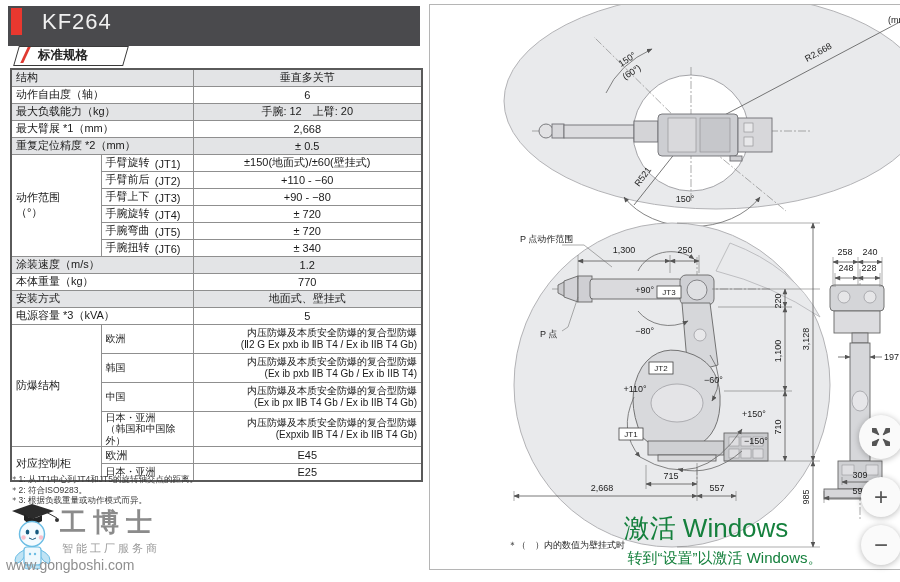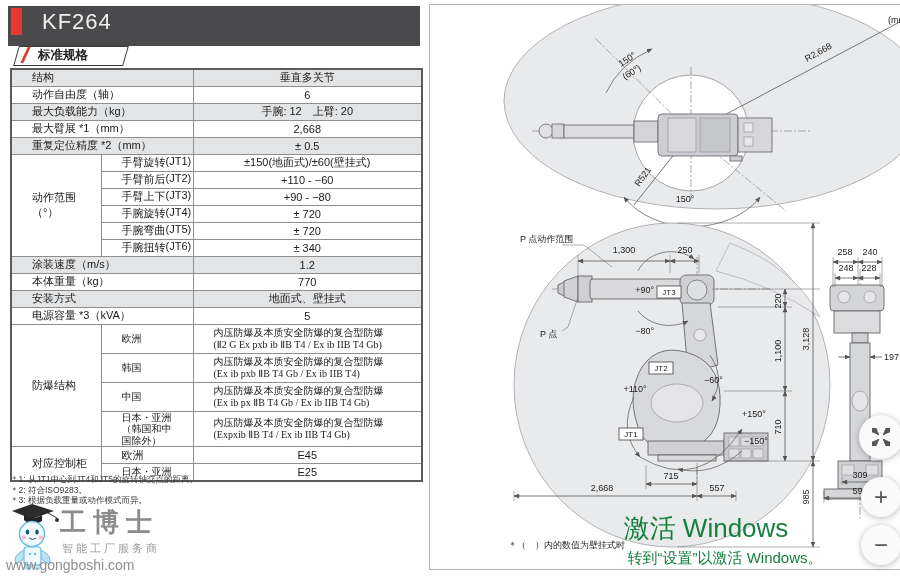--- a/index.html
+++ b/index.html
@@ -13,28 +13,28 @@
   
   #spec-tab{left:12px;top:46px;width:116px;height:35px;}
   #spec-tab .box{position:absolute;left:4px;top:0;width:108px;height:18px;border:1px solid #3a3a3a;
     transform:skewX(-16deg);background:#fff;}
   #spec-tab .slash{position:absolute;left:12px;top:1px;width:3px;height:16px;background:#e03a31;
     transform:skewX(-25deg);}
   #spec-tab .lbl{position:absolute;left:26px;top:1px;font-size:12.5px;font-weight:bold;color:#222;}
   
   #spec-table{left:10px;top:68px;}
   table{border-collapse:collapse;table-layout:fixed;width:411px;border:2px solid #5a5a5a;}
-  td{border:1px solid #8f8f8f;font-size:11px;color:#1a1a1a;padding:0 20px;vertical-align:middle;
+  td{border:1px solid #8f8f8f;font-size:11px;color:#1a1a1a;padding:0 4px;vertical-align:middle;
     overflow:hidden;white-space:nowrap;}
   tr.h17{height:17px;} tr.h29{height:29px;}
   .shade{background:#e3e4e6;}
   .val{text-align:center;}
-  .val2{text-align:left;font-size:10px;white-space:normal;line-height:1.2;font-family:Liberation Serif, serif;}
+  .val2{text-align:right;font-size:10px;white-space:normal;line-height:1.2;}
   .grp{background:#fff;}
-  .jtrow{display:flex;justify-content:space-between;padding-right:8px;}
+  .jtrow{display:flex;justify-content:space-between;padding-right:8px;align-items:flex-end;}
   .sm{font-size:10px;white-space:normal;line-height:1.15;}
   
   #footnotes{left:10px;top:474px;font-size:8.5px;color:#3a3a3a;line-height:10.5px;}
   #logo-name{left:60px;top:505px;font-size:26px;font-weight:bold;color:#8b8b8b;
     font-family:"Liberation Serif","DejaVu Serif",serif;letter-spacing:7px;}
   #logo-tagline{left:62px;top:541px;font-size:11px;color:#9a9a9a;letter-spacing:3px;}
   #logo-url{left:6px;top:557px;font-size:14px;color:#8f8f8f;}
   
   #panel{left:429px;top:4px;width:464px;height:564px;border:1px solid #b5b5b5;background:#fff;padding-left:42px;}
   

